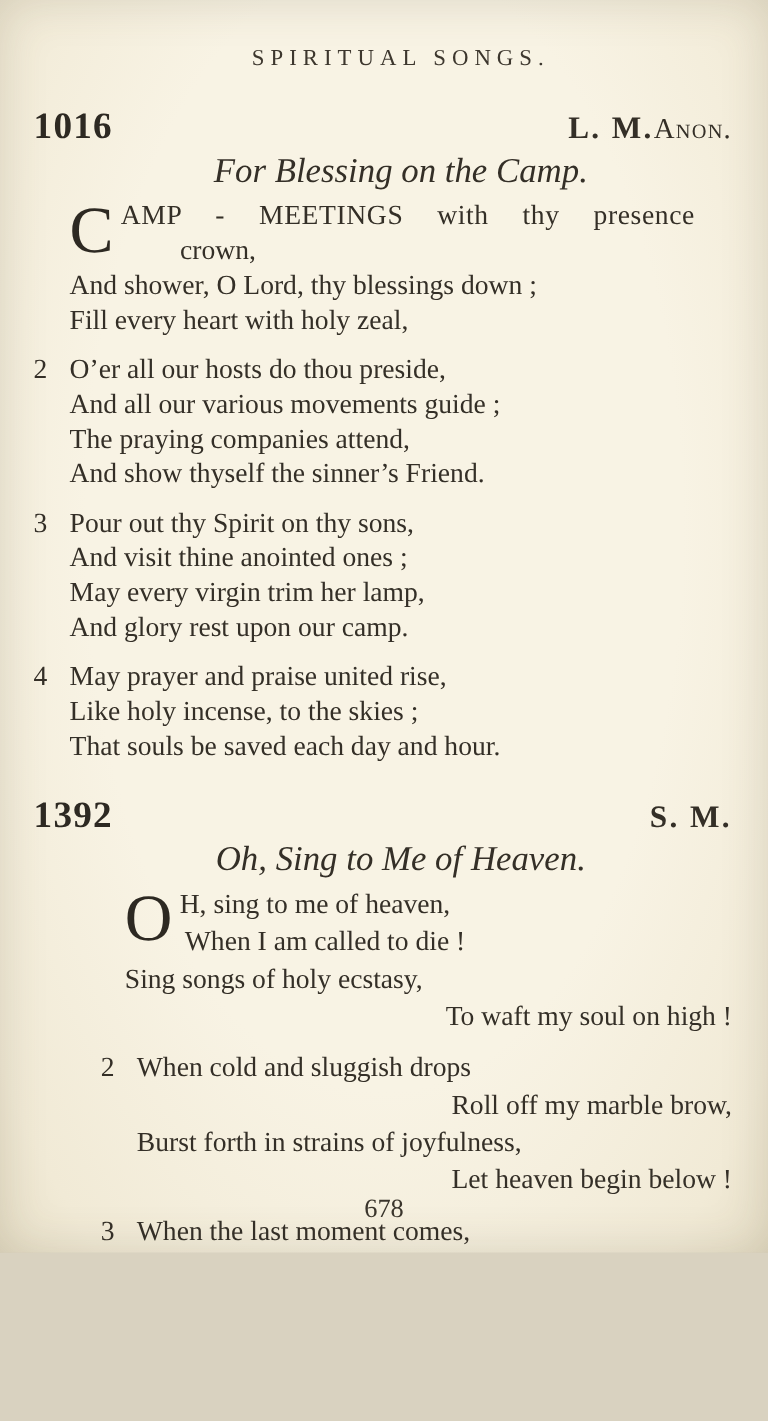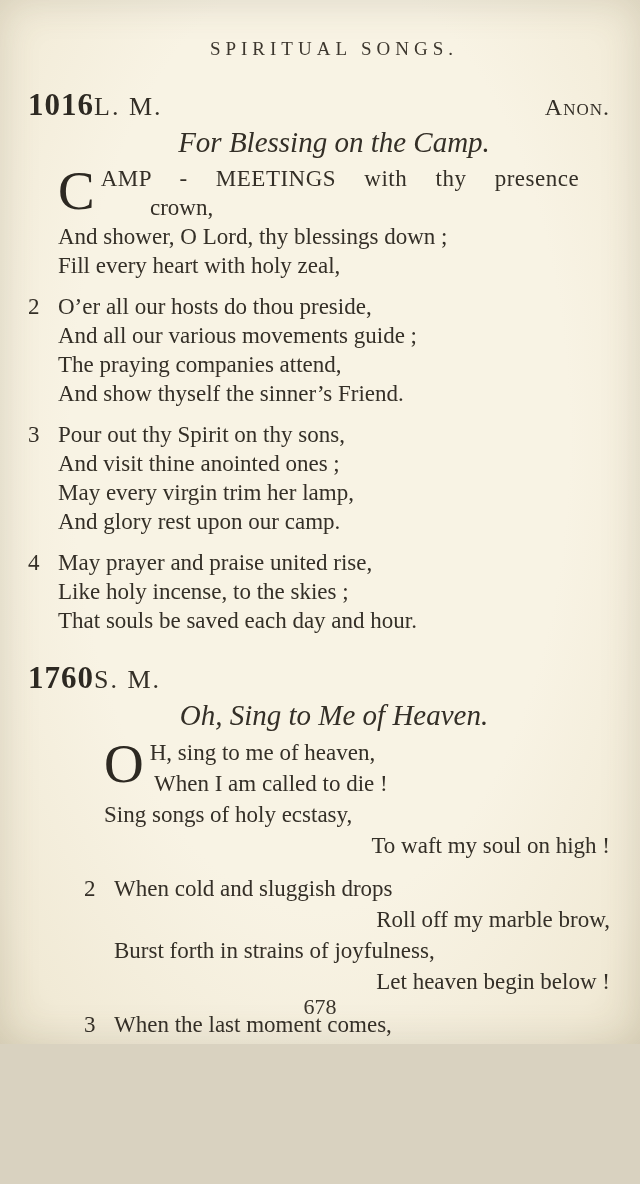--- a/index.html
+++ b/index.html
@@ -27,22 +27,22 @@
     line-height:38px;
     margin-bottom:0;
   }
   .hymn-number {
     font-weight:bold; font-size:31px;
     margin-left:-30px;
     letter-spacing:1px;
     color:#2d2922;
   }
   .hymn-meter {
-    flex:1; text-align:left;
-    font-size:26px; letter-spacing:2px;
+    flex:1; text-align:right;
+    font-size:26px; letter-spacing:2px;font-weight:bold;
   }
   .hymn-author {
     font-variant:small-caps;
     font-size:24px; letter-spacing:1px;
   }
   .hymn-title {
     text-align:center;
     font-style:italic;
     font-size:29px; line-height:28px;
     margin:2px 0 8px 0;
@@ -119,21 +119,21 @@
     <div class="verse">
       <span class="vnum">4</span>
       <div class="line">May prayer and praise united rise,</div>
       <div class="line">Like holy incense, to the skies ;</div>
       <div class="line">That souls be saved each day and hour.</div>
     </div>
   </section>
 
   <section class="hymn hymn2">
     <div class="hymn-head">
-      <span class="hymn-number">1760</span>
+      <span class="hymn-number">1392</span>
       <span class="hymn-meter">S. M.</span>
     </div>
     <div class="hymn-title">Oh, Sing to Me of Heaven.</div>
 
     <div class="verse dcv2">
       <span class="dropcap">O</span>
       <div class="line">H, sing to me of heaven,</div>
       <div class="line ind-a">When I am called to die !</div>
       <div class="line">Sing songs of holy ecstasy,</div>
       <div class="line ind-b">To waft my soul on high !</div>

